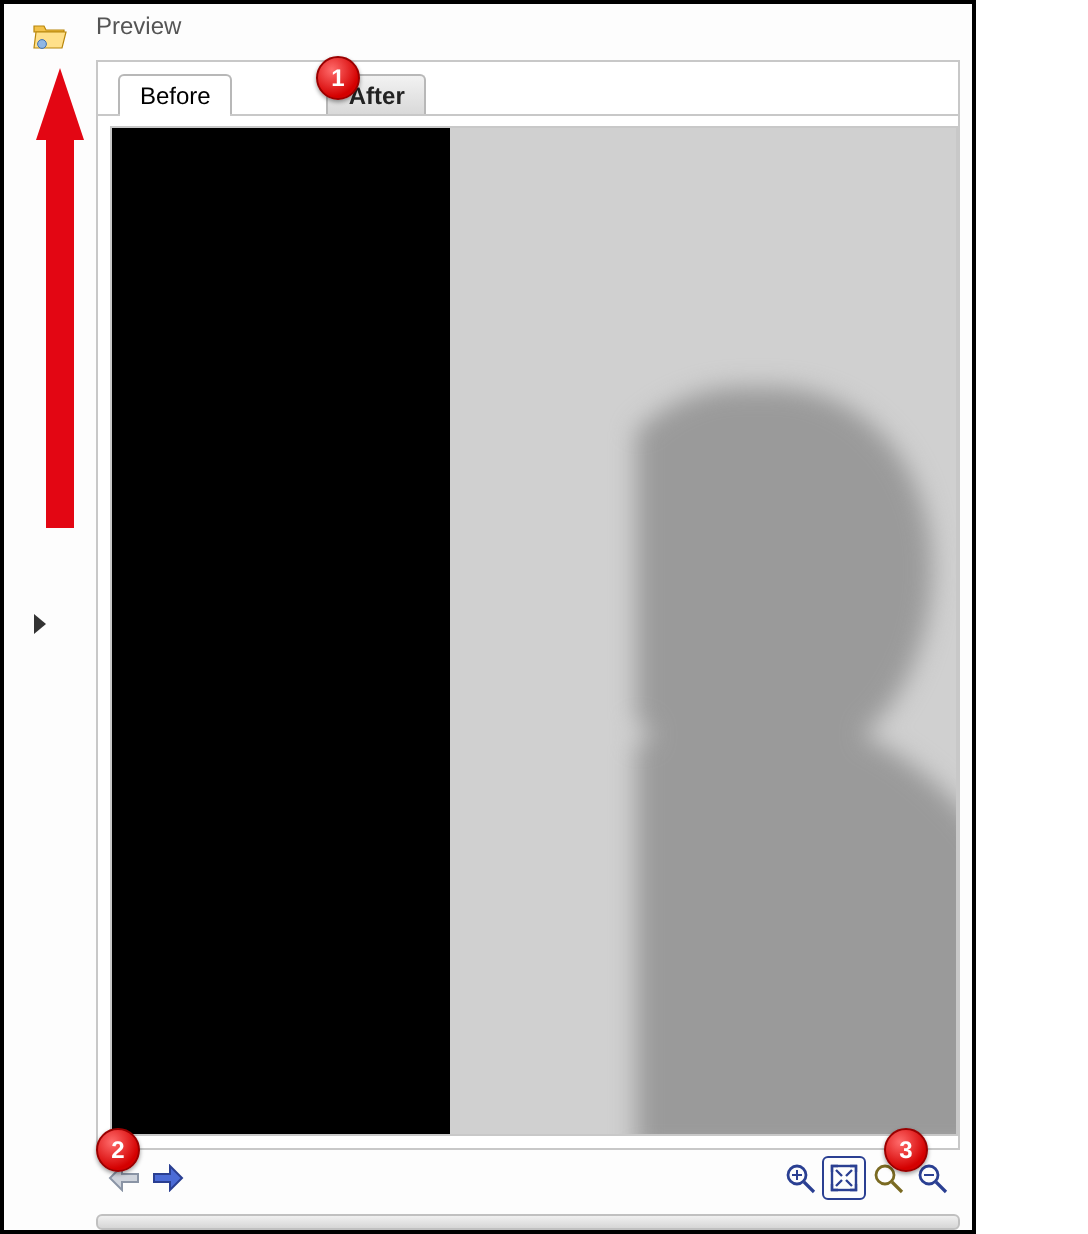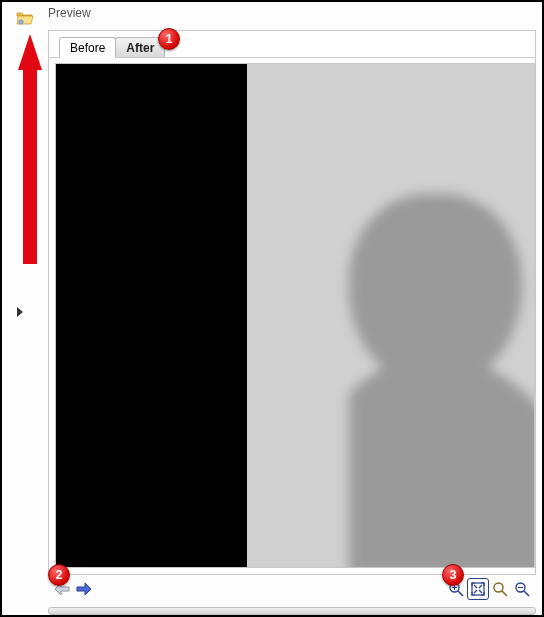--- a/index.html
+++ b/index.html
@@ -1,24 +1,24 @@
 <!DOCTYPE html>
 <html><head>
 <meta charset="utf-8">
 <style>
   html,body{margin:0;padding:0;font-family:"Segoe UI",Tahoma,sans-serif;font-size:12px;color:#333;}
-  .frame{box-sizing:border-box;width:544px;height:617px;border:2px solid #000;background:#fdfdfd;position:relative;}
+  .frame{box-sizing:border-box;width:488px;height:617px;border:2px solid #000;background:#fdfdfd;position:relative;}
   .leftcol{position:absolute;left:0;top:0;width:44px;height:100%;}
   .panel-title{position:absolute;left:46px;top:4px;font-size:12px;color:#555;}
   .inner{position:absolute;left:46px;top:28px;right:6px;bottom:40px;border:1px solid #c8c8c8;background:#fff;}
   .folder-icon{position:absolute;left:14px;top:8px;width:18px;height:16px;}
   .expand-tri{position:absolute;left:14px;top:304px;cursor:pointer;}
   .expand-tri svg{display:block}
   .arrow-annot{position:absolute;left:16px;top:32px;pointer-events:none;}
-  .tabs{display:flex;align-items:flex-end;height:22px;margin-left:10px;margin-top:4px;position:relative;}
+  .tabs{display:flex;align-items:flex-end;height:22px;margin-left:10px;margin-top:4px;position:relative;gap:48px;}
   .tab{border:1px solid #b8b8b8;border-bottom:none;padding:3px 10px 2px;font-size:12px;cursor:pointer;user-select:none;position:relative;border-radius:3px 3px 0 0;}
   .tab.active{background:#fff;color:#000;z-index:2;}
   .tab.inactive{background:linear-gradient(#f2f2f2,#d9d9d9);color:#222;margin-left:-1px;font-weight:bold;}
   .tab-underline{position:absolute;left:0;right:0;top:26px;height:0;border-top:1px solid #c8c8c8;}
   .tab.active::after{content:"";position:absolute;left:0;right:0;bottom:-1px;height:2px;background:#fff;}
   .canvas{position:absolute;left:6px;right:0;top:32px;bottom:6px;border:1px solid #c8c8c8;overflow:hidden;background:#cfcfcf;}
   .img-black{position:absolute;left:0;top:0;bottom:0;width:40%;background:#000;}
   .img-bg{position:absolute;left:40%;right:0;top:0;bottom:0;background:#d0d0d0;}
   .silhouette{position:absolute;right:-30px;bottom:-10px;width:75%;height:90%;filter:blur(6px);}
   .toolbar{position:absolute;left:46px;right:6px;bottom:8px;height:28px;}

